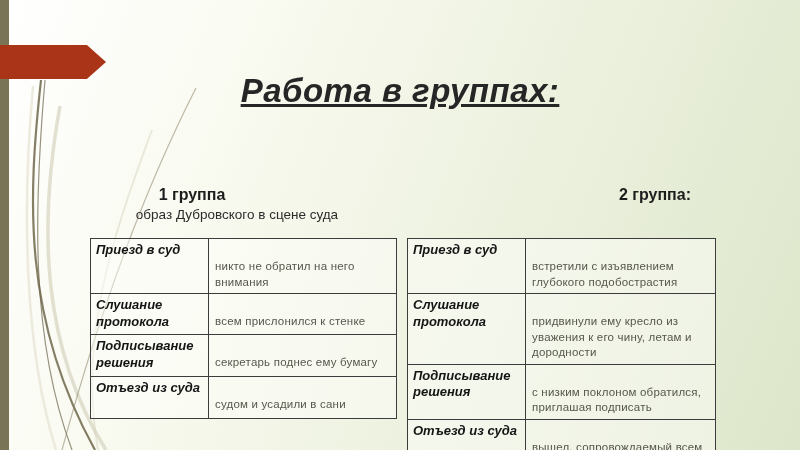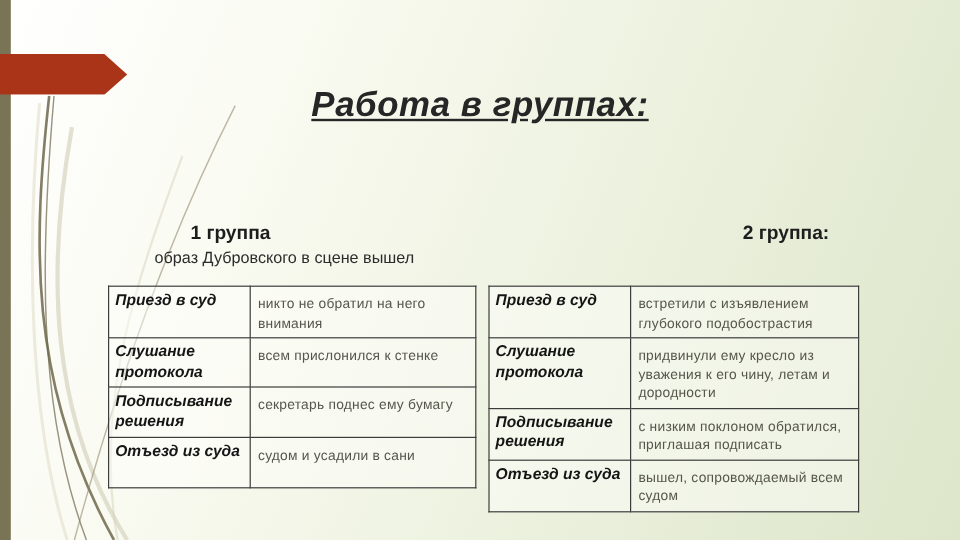--- a/index.html
+++ b/index.html
@@ -19,21 +19,21 @@
   .arrow {
     position: absolute; left: 0; top: 45px;
     width: 106px; height: 34px;
     background: #a93418;
     clip-path: polygon(0 0, 82% 0, 100% 50%, 82% 100%, 0 100%);
   }
   .reeds { position: absolute; left: 0; top: 78px; width: 210px; height: 372px; pointer-events: none; }
   .title {
     position: absolute; top: 72px; left: 0; width: 100%;
     margin: 0; text-align: center;
-    font-size: 29px; font-style: italic; font-weight: bold;
+    font-size: 33px; font-style: italic; font-weight: bold;
     text-decoration: underline; color: #262626; letter-spacing: 0.5px;
   }
   .ghead {
     position: absolute; top: 186px; transform: translateX(-50%);
     font-weight: bold; font-size: 16px; color: #1d1d1d; white-space: nowrap;
   }
   .gsub {
     position: absolute; top: 207px; transform: translateX(-50%);
     font-size: 13.5px; color: #2c2c2c; white-space: nowrap;
   }
@@ -53,21 +53,21 @@
     vertical-align: top;
     text-align: left;
   }
   .t th {
     width: 110px;
     font-size: 13px; font-weight: bold; color: #151515;
     padding: 3px 2px 3px 5px; line-height: 1.3; font-style: italic;
   }
   .t td {
     font-size: 11.5px; color: #57564c;
-    padding: 8px 3px 3px 6px; line-height: 1.35;
+    padding: 20px 3px 3px 6px; line-height: 1.35;
     letter-spacing: 0.2px;
     margin-top: 47px;
   }
   .t1 { left: 90px;  top: 238px; width: 307px; }
   .t2 { left: 407px; top: 238px; width: 309px; }
   .t1 tr.r1 { height: 34px; } .t1 tr.r2 { height: 41px; }
   .t1 tr.r3 { height: 42px; } .t1 tr.r4 { height: 42px; }
   .t2 tr.r1 { height: 39px; } .t2 tr.r2 { height: 50px; }
   .t2 tr.r3 { height: 40px; } .t2 tr.r4 { height: 38px; }
 </style>
@@ -84,21 +84,21 @@
     <path d="M 45 2 C 34 130, 30 260, 72 372" fill="none" stroke="#6e674b" stroke-width="1.2" opacity="0.7"></path>
     <path d="M 60 28 C 38 150, 42 270, 106 372" fill="none" stroke="#dbd8c5" stroke-width="3.5" opacity="0.8"></path>
     <path d="M 33 8 C 22 130, 24 270, 56 372" fill="none" stroke="#e5e2d1" stroke-width="2.5" opacity="0.7"></path>
     <path d="M 196 10 C 140 120, 95 250, 62 372" fill="none" stroke="#8a8265" stroke-width="1.2" opacity="0.55"></path>
     <path d="M 152 52 C 112 160, 78 260, 98 372" fill="none" stroke="#d6d3bd" stroke-width="1.8" opacity="0.5"></path>
   </svg>
 
   <h1 class="title">Работа в группах:</h1>
 
   <div class="ghead g1h">1 группа</div>
-  <div class="gsub g1s">образ Дубровского в сцене вышел</div>
+  <div class="gsub g1s">образ Дубровского в сцене суда</div>
   <div class="ghead g2h">2 группа:</div>
 
   <table class="t t1">
     <tbody>
       <tr class="r1">
         <th>Приезд в суд</th>
         <td>никто не обратил на него внимания</td>
       </tr>
       <tr class="r2">
         <th>Слушание протокола</th>

